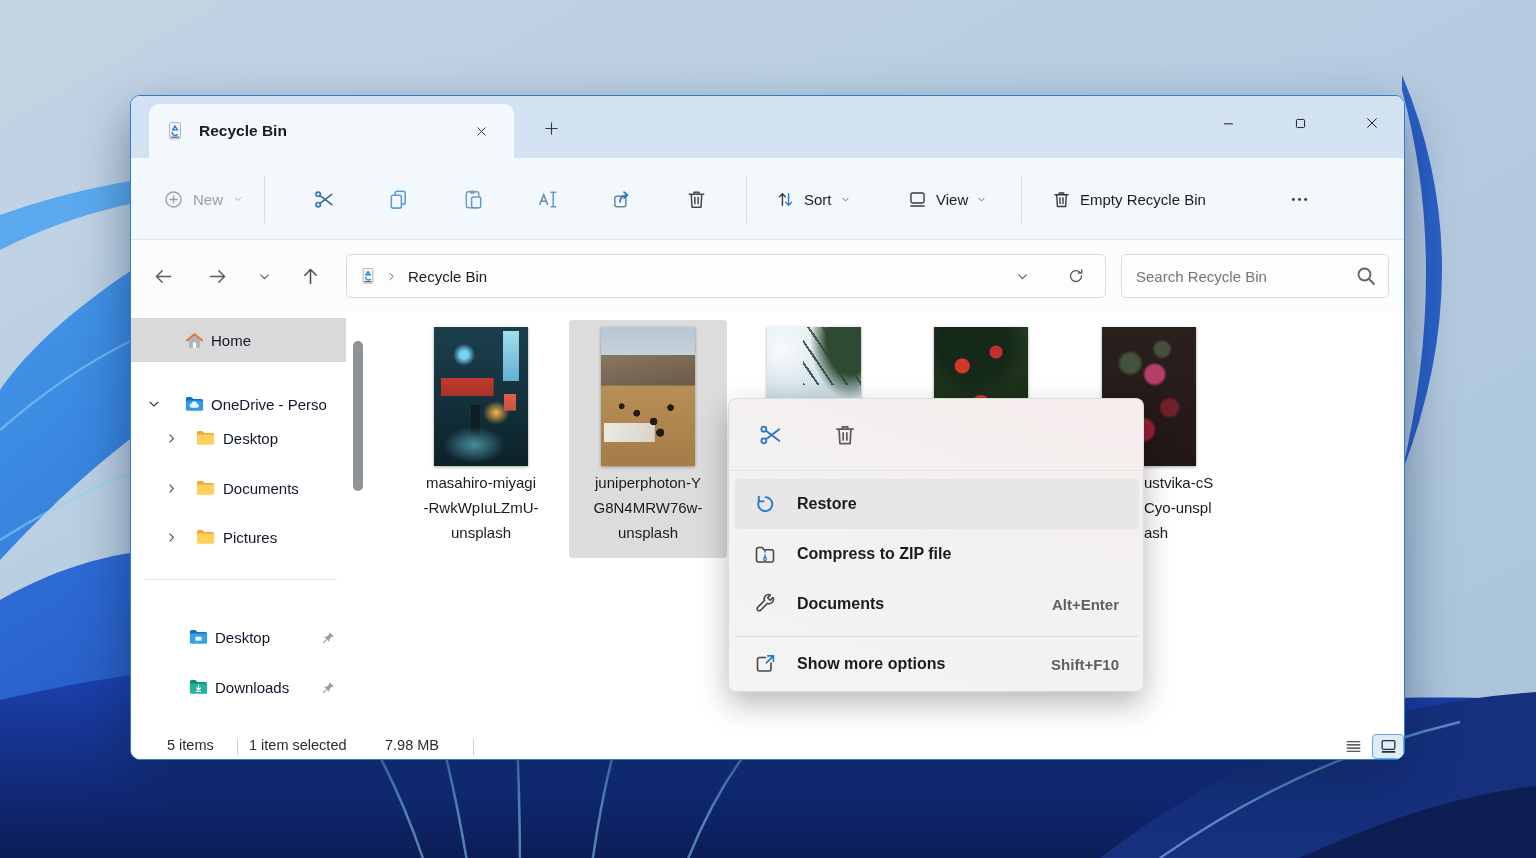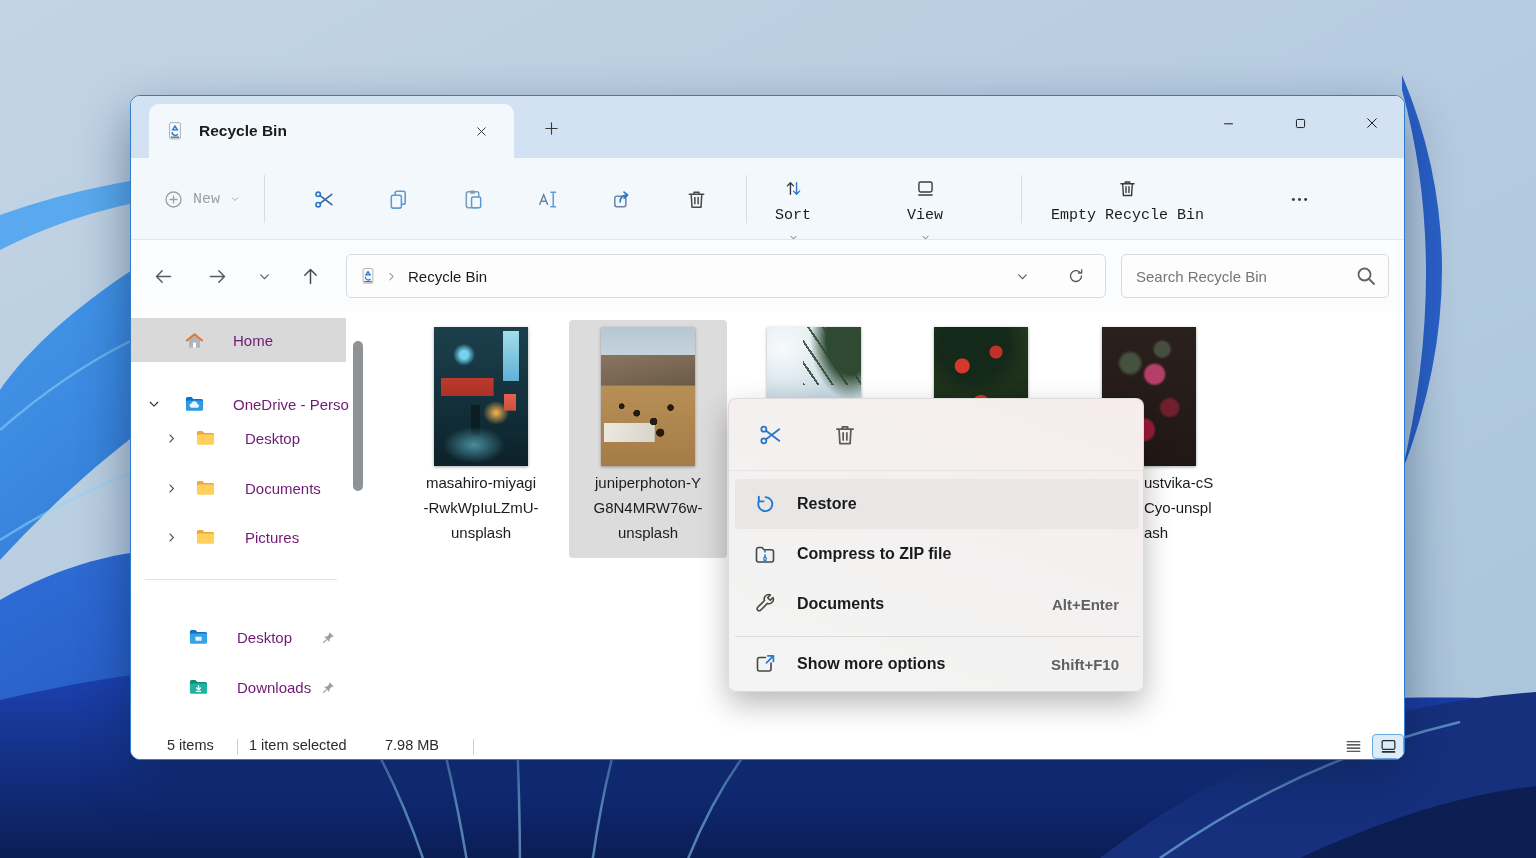--- a/index.html
+++ b/index.html
@@ -22,29 +22,29 @@
   .tab-close { position:absolute; left:318px; top:13px; width:28px; height:28px;
     display:flex; align-items:center; justify-content:center; border-radius:4px; }
   .newtab-btn { position:absolute; left:402px; top:16px; width:36px; height:32px;
     display:flex; align-items:center; justify-content:center; }
   .winctl { position:absolute; top:10px; width:46px; height:34px; display:flex;
     align-items:center; justify-content:center; }
   .winctl.min { left:1074px; } .winctl.max { left:1146px; } .winctl.close { left:1218px; }
 
   
   .toolbar { position:absolute; left:0; top:62px; width:100%; height:82px;
-    background:#f3f8fc; border-bottom:1px solid #e3e6ea;font-family:Liberation Mono, monospace; }
+    background:#f3f8fc; border-bottom:1px solid #e3e6ea; }
   .tb-sep { position:absolute; top:17px; width:1px; height:48px; background:#d9dde1; }
   .new-btn { position:absolute; left:26px; top:20px; height:42px; display:flex;
     align-items:center; gap:9px; padding:0 6px; border-radius:5px; }
   .new-label { font-size:15px; color:#9a9fa5; }
   .tb-iconbtn { position:absolute; top:19px; width:44px; height:44px; border-radius:5px;
     display:flex; align-items:center; justify-content:center; }
   .tb-group { position:absolute; top:20px; height:42px; display:flex; align-items:center;
-    gap:8px; padding:0 8px; border-radius:5px;flex-direction:column; }
+    gap:8px; padding:0 8px; border-radius:5px; }
   .tb-group .lbl { font-size:15px; color:#1c1c1c; }
 
   
   .addressrow { position:absolute; left:0; top:144px; width:100%; height:72px; background:#fbfcfe; }
   .nav-btn { position:absolute; top:17px; width:38px; height:38px; border-radius:5px;
     display:flex; align-items:center; justify-content:center; }
   .addrbox { position:absolute; left:215px; top:14px; width:760px; height:44px;
     background:#fdfdfe; border:1px solid #d7dade; border-radius:5px;
     display:flex; align-items:center; }
   .addr-icon { margin-left:12px; width:18px; height:20px; display:flex; }
@@ -61,22 +61,22 @@
   .searchbox input::placeholder { color:#767676; }
   .search-ic { position:absolute; right:10px; top:9px; }
 
   
   .content { position:absolute; left:0; top:216px; width:100%; height:420px; background:#fff; }
 
   
   .side-row { position:absolute; left:0; width:215px; height:44px; display:flex; align-items:center; }
   .side-row .chev { position:absolute; left:30px; width:18px; display:flex; }
   .side-row .ic { position:absolute; width:21px; height:18px; display:flex; }
-  .side-row .lb { position:absolute; font-size:15px; color:#701a75; white-space:nowrap;
-    overflow:hidden;margin-left:22px; }
+  .side-row .lb { position:absolute; font-size:15px; color:#0f172a; white-space:nowrap;
+    overflow:hidden; }
   .side-row .pin { position:absolute; left:190px; width:16px; display:flex; }
   .side-div { position:absolute; left:14px; width:192px; height:1px; background:#e4e4e4; }
   .scroll-thumb { position:absolute; left:222px; width:10px; border-radius:5px; background:#8f9396; }
 
   
   .sel-bg { position:absolute; left:438px; top:8px; width:158px; height:238px;
     background:#dcdcdc; border-radius:4px; }
   .thumb { position:absolute; top:15px; width:94px; height:139px; box-shadow:0 1px 3px rgba(0,0,0,.35); }
   .fname { position:absolute; top:158px; font-size:15px; line-height:25px; color:#1b1b1b;
     white-space:pre-line; text-align:center; }

